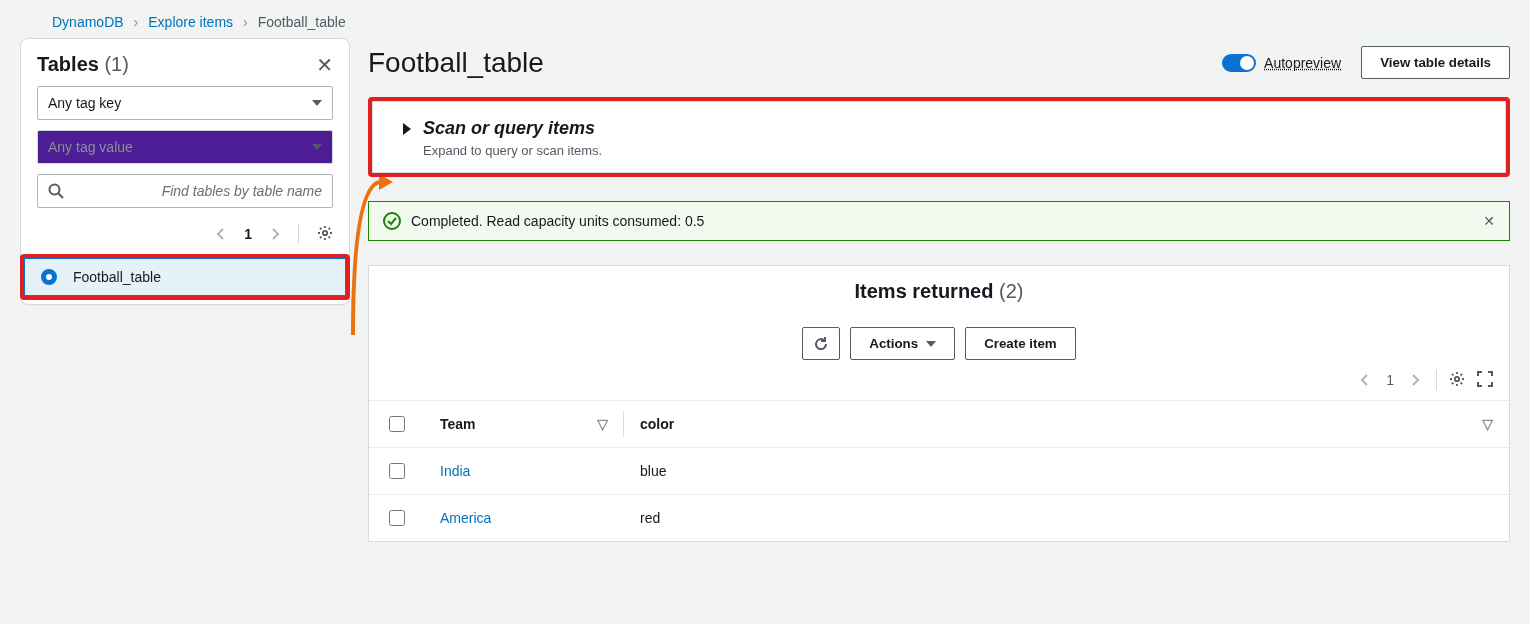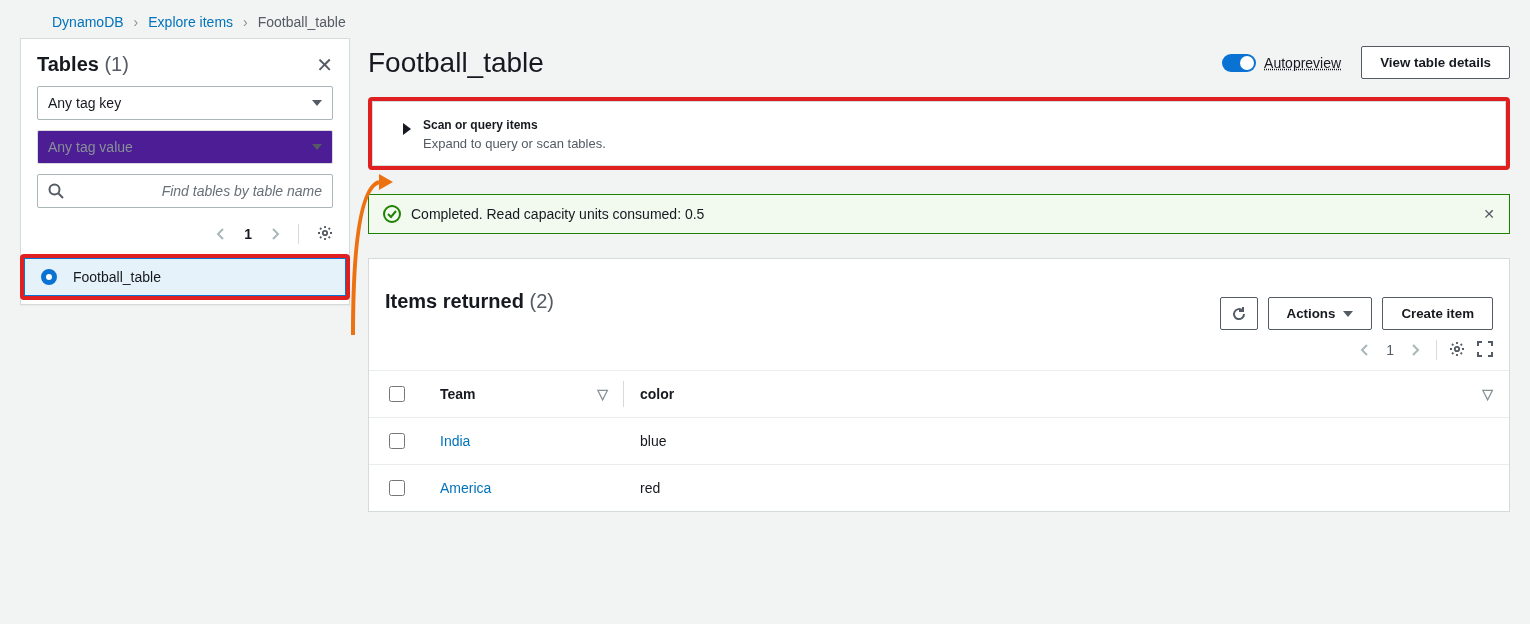--- a/index.html
+++ b/index.html
@@ -27,21 +27,21 @@
     width:1530px;
   }
   
   .breadcrumbs{display:flex;align-items:center;gap:10px;padding:14px 20px 8px 20px;margin-left:32px;}
   .breadcrumbs a{color:var(--link);text-decoration:none;}
   .breadcrumbs .sep{color:#879196;}
   .breadcrumbs .current{color:var(--muted);}
   
   .layout{display:flex;align-items:flex-start;gap:18px;padding:0 20px;}
   .sidebar{
-    width:330px;background:var(--panel-bg);border:1px solid var(--border);border-radius:0;
+    width:330px;background:var(--panel-bg);border:1px solid var(--border);border-radius:8px;
     box-shadow:0 1px 1px rgba(0,0,0,.03);
     padding-bottom:4px;
   }
   .sidebar-header{display:flex;justify-content:space-between;align-items:center;padding:14px 16px 10px 16px;}
   .sidebar-title{font-size:20px;font-weight:700;}
   .sidebar-title .count{font-weight:400;color:var(--muted);}
   .close-x{font-size:20px;cursor:pointer;color:#545b64;line-height:1;}
   .sidebar-body{padding:0 16px;}
   .select, .input{
     width:100%;border:1px solid #aab7b8;border-radius:2px;background:#fff;
@@ -74,34 +74,34 @@
   .toggle{width:34px;height:18px;border-radius:9px;background:var(--toggle-on);position:relative;}
   .toggle::after{content:"";position:absolute;right:2px;top:2px;width:14px;height:14px;border-radius:50%;background:#fff;}
   .autoprev .lbl{color:var(--text);text-decoration:underline dotted;}
   .btn{border:1px solid #545b64;background:#fff;color:var(--text);border-radius:2px;padding:8px 18px;font-weight:700;cursor:pointer;display:inline-flex;align-items:center;gap:8px;}
   .btn.icon{padding:6px 10px;}
   .scan-panel{
     border:4px solid var(--highlight-red);border-radius:4px;background:#fff;margin-bottom:24px;position:relative;
   }
   .scan-inner{padding:16px 18px 14px 30px;display:flex;align-items:flex-start;gap:12px;border:1px solid var(--border);}
   .tri{width:0;height:0;border-top:6px solid transparent;border-bottom:6px solid transparent;border-left:8px solid #16191f;margin-top:5px;}
-  .scan-title{font-size:12px;font-weight:700;}
+  .scan-title{font-size:18px;font-weight:700;font-style:italic;}
   .scan-sub{color:#545b64;margin-top:4px;font-size:13px;}
   
   .arrow-svg{position:absolute;width:80px;height:220px;left:349px;top:160px;pointer-events:none;}
   
   .alert{
     border:1px solid var(--green);background:var(--green-bg);display:flex;align-items:center;justify-content:space-between;
     padding:10px 14px;margin-bottom:24px;
   }
   .alert-left{display:flex;align-items:center;gap:10px;color:#16191f;}
   .alert-x{color:#545b64;cursor:pointer;}
   
   .panel{background:#fff;border:1px solid var(--border);}
-  .panel-head{display:flex;justify-content:space-between;align-items:center;padding:14px 16px 6px 16px;}
+  .panel-head{display:flex;justify-content:space-between;align-items:center;padding:14px 16px 6px 16px;flex-direction:column;}
   .panel-title{font-size:20px;font-weight:700;}
   .panel-title .count{font-weight:400;color:var(--muted);}
   .panel-actions{display:flex;gap:10px;margin-top:24px;}
   .panel-sub{display:flex;justify-content:flex-end;align-items:center;gap:12px;padding:4px 16px 10px 16px;color:#545b64;}
   table{width:100%;border-collapse:collapse;}
   th,td{text-align:left;padding:12px 16px;border-top:1px solid #eaeded;}
   th{color:var(--text);font-weight:700;position:relative;}
   th .sort{float:right;color:#879196;}
   th .divider{position:absolute;right:0;top:10px;bottom:10px;width:1px;background:#d5dbdb;}
   td a{color:var(--link);text-decoration:none;}
@@ -190,21 +190,21 @@
         </div>
         <button class="btn">View table details</button>
       </div>
     </div>
 
     <div class="scan-panel">
       <div class="scan-inner">
         <span class="tri"></span>
         <div>
           <div class="scan-title">Scan or query items</div>
-          <div class="scan-sub">Expand to query or scan tables.</div>
+          <div class="scan-sub">Expand to query or scan items.</div>
         </div>
       </div>
     </div>
 
     <div class="alert">
       <div class="alert-left">
         <svg width="18" height="18" viewBox="0 0 18 18">
             <circle cx="9" cy="9" r="8" fill="none" stroke="#1d8102" stroke-width="2"></circle>
             <polyline points="5,9 8,12 13,6" fill="none" stroke="#1d8102" stroke-width="2"></polyline>
           </svg>

